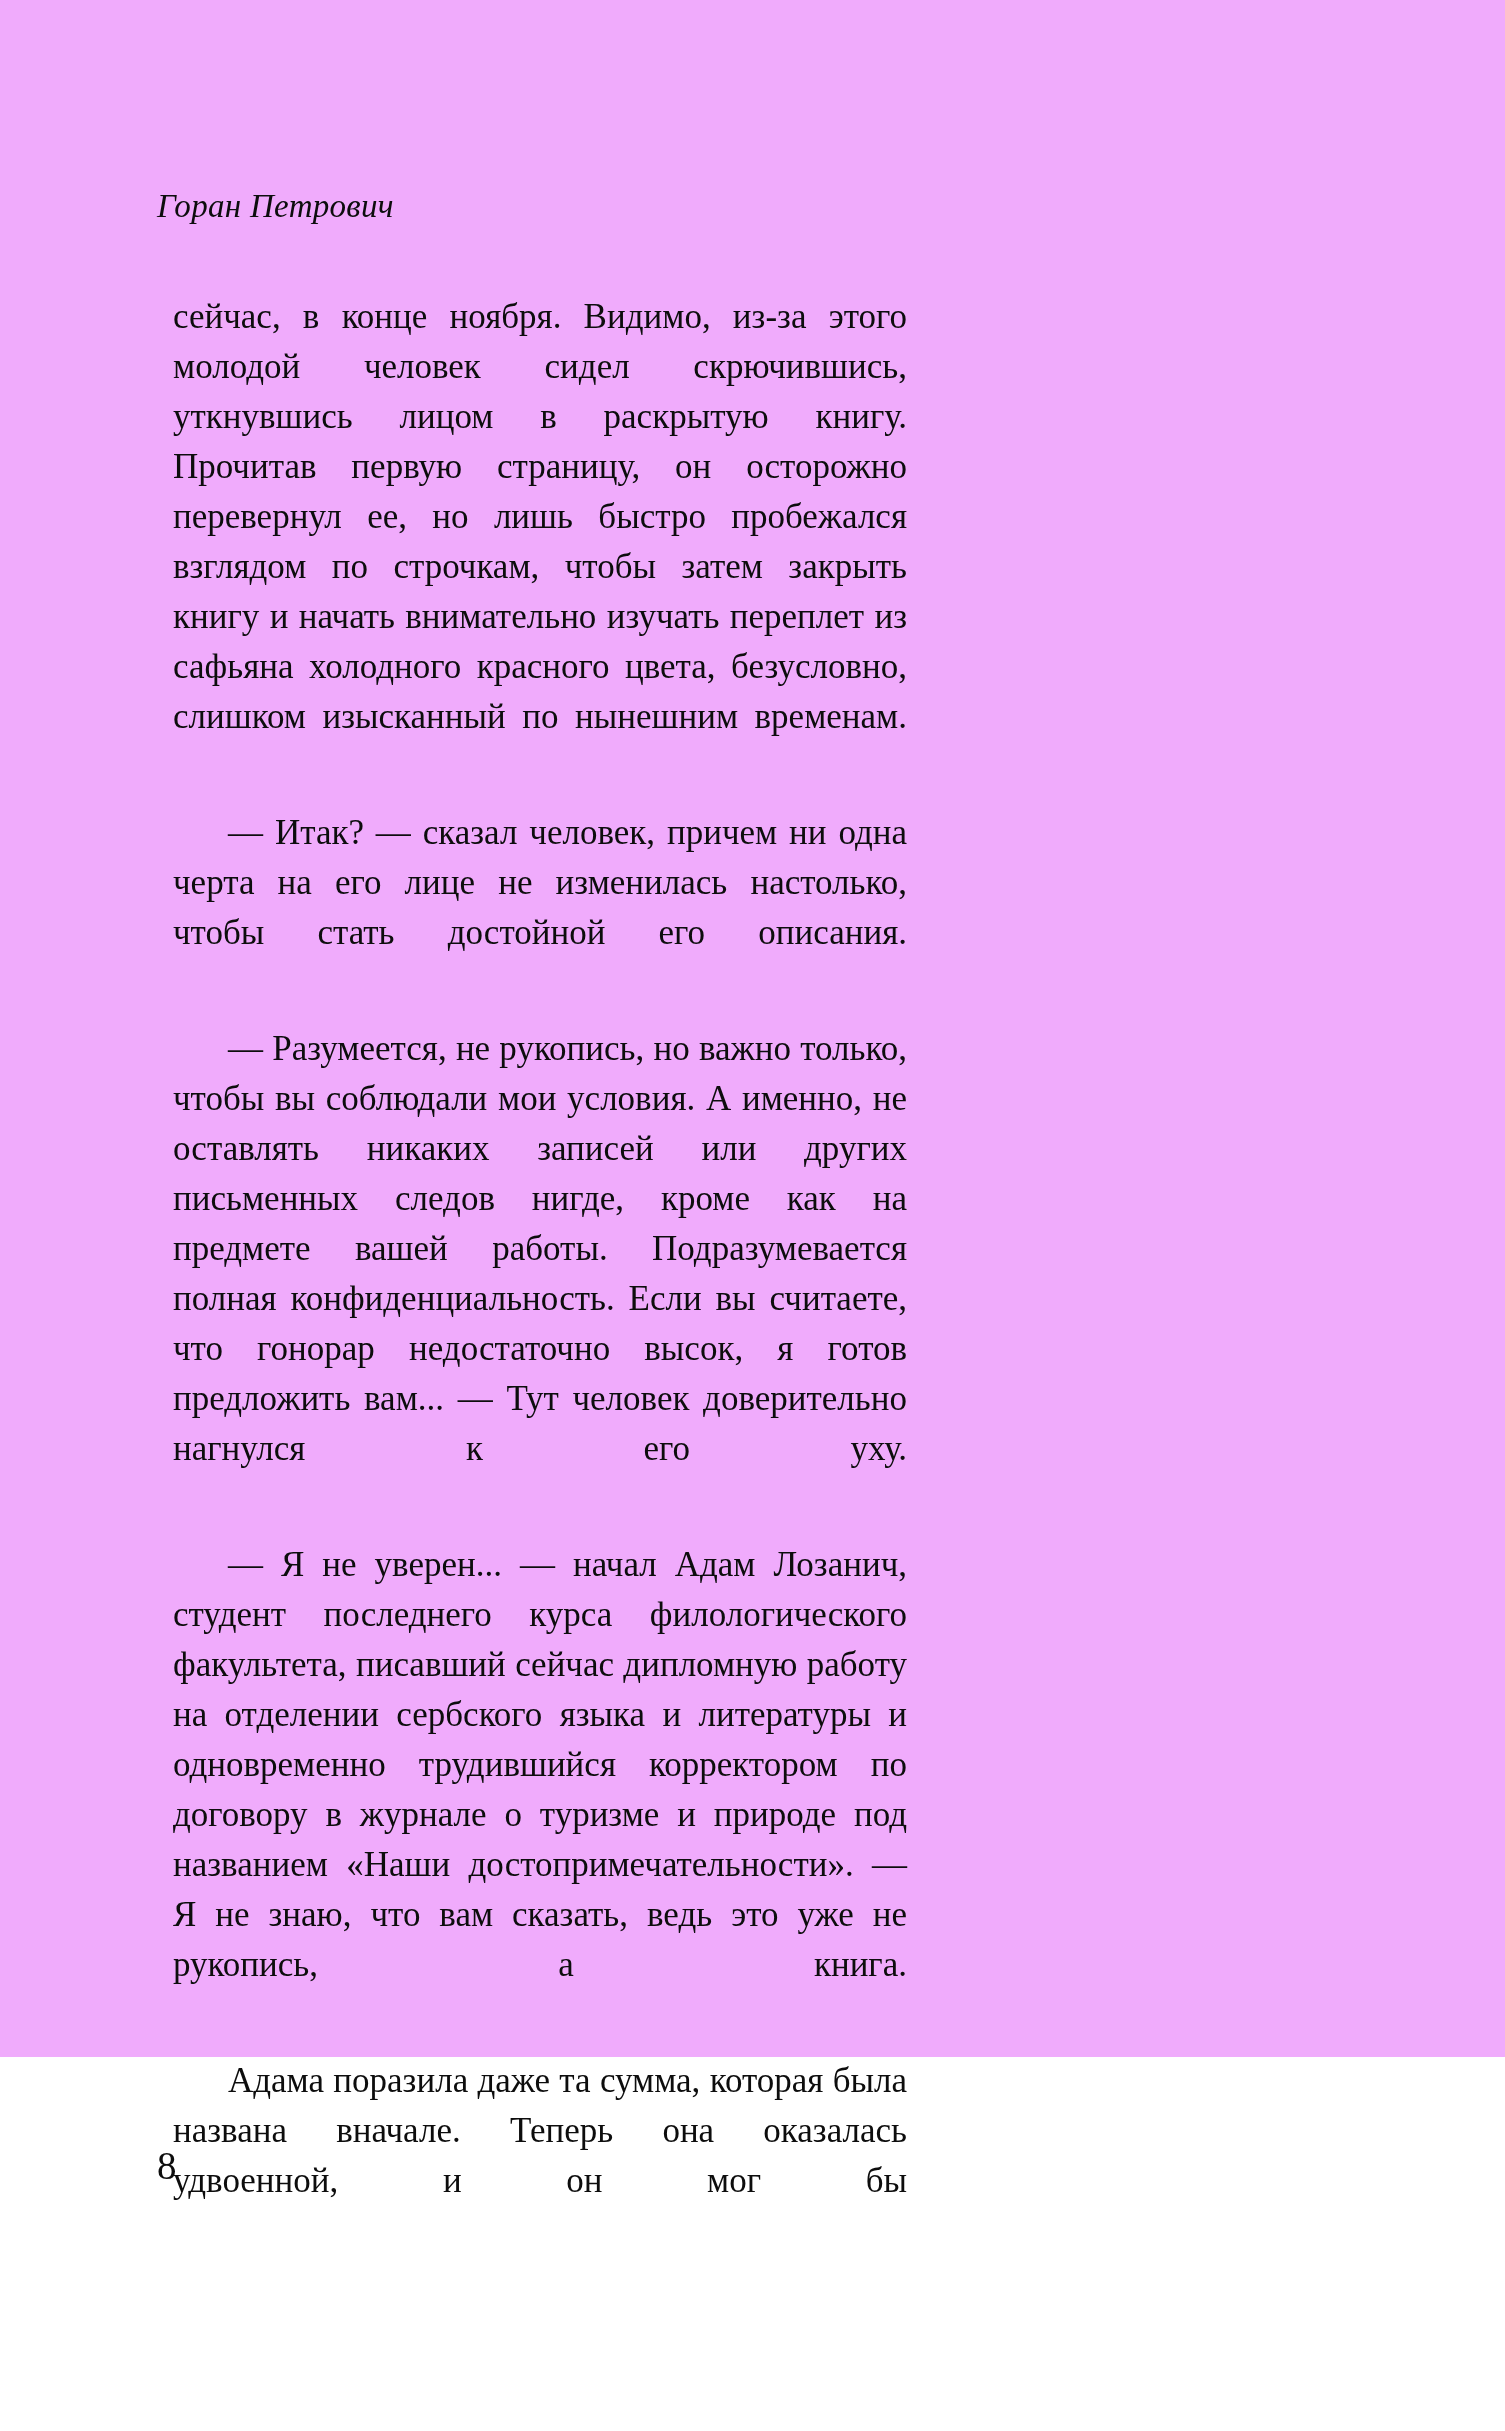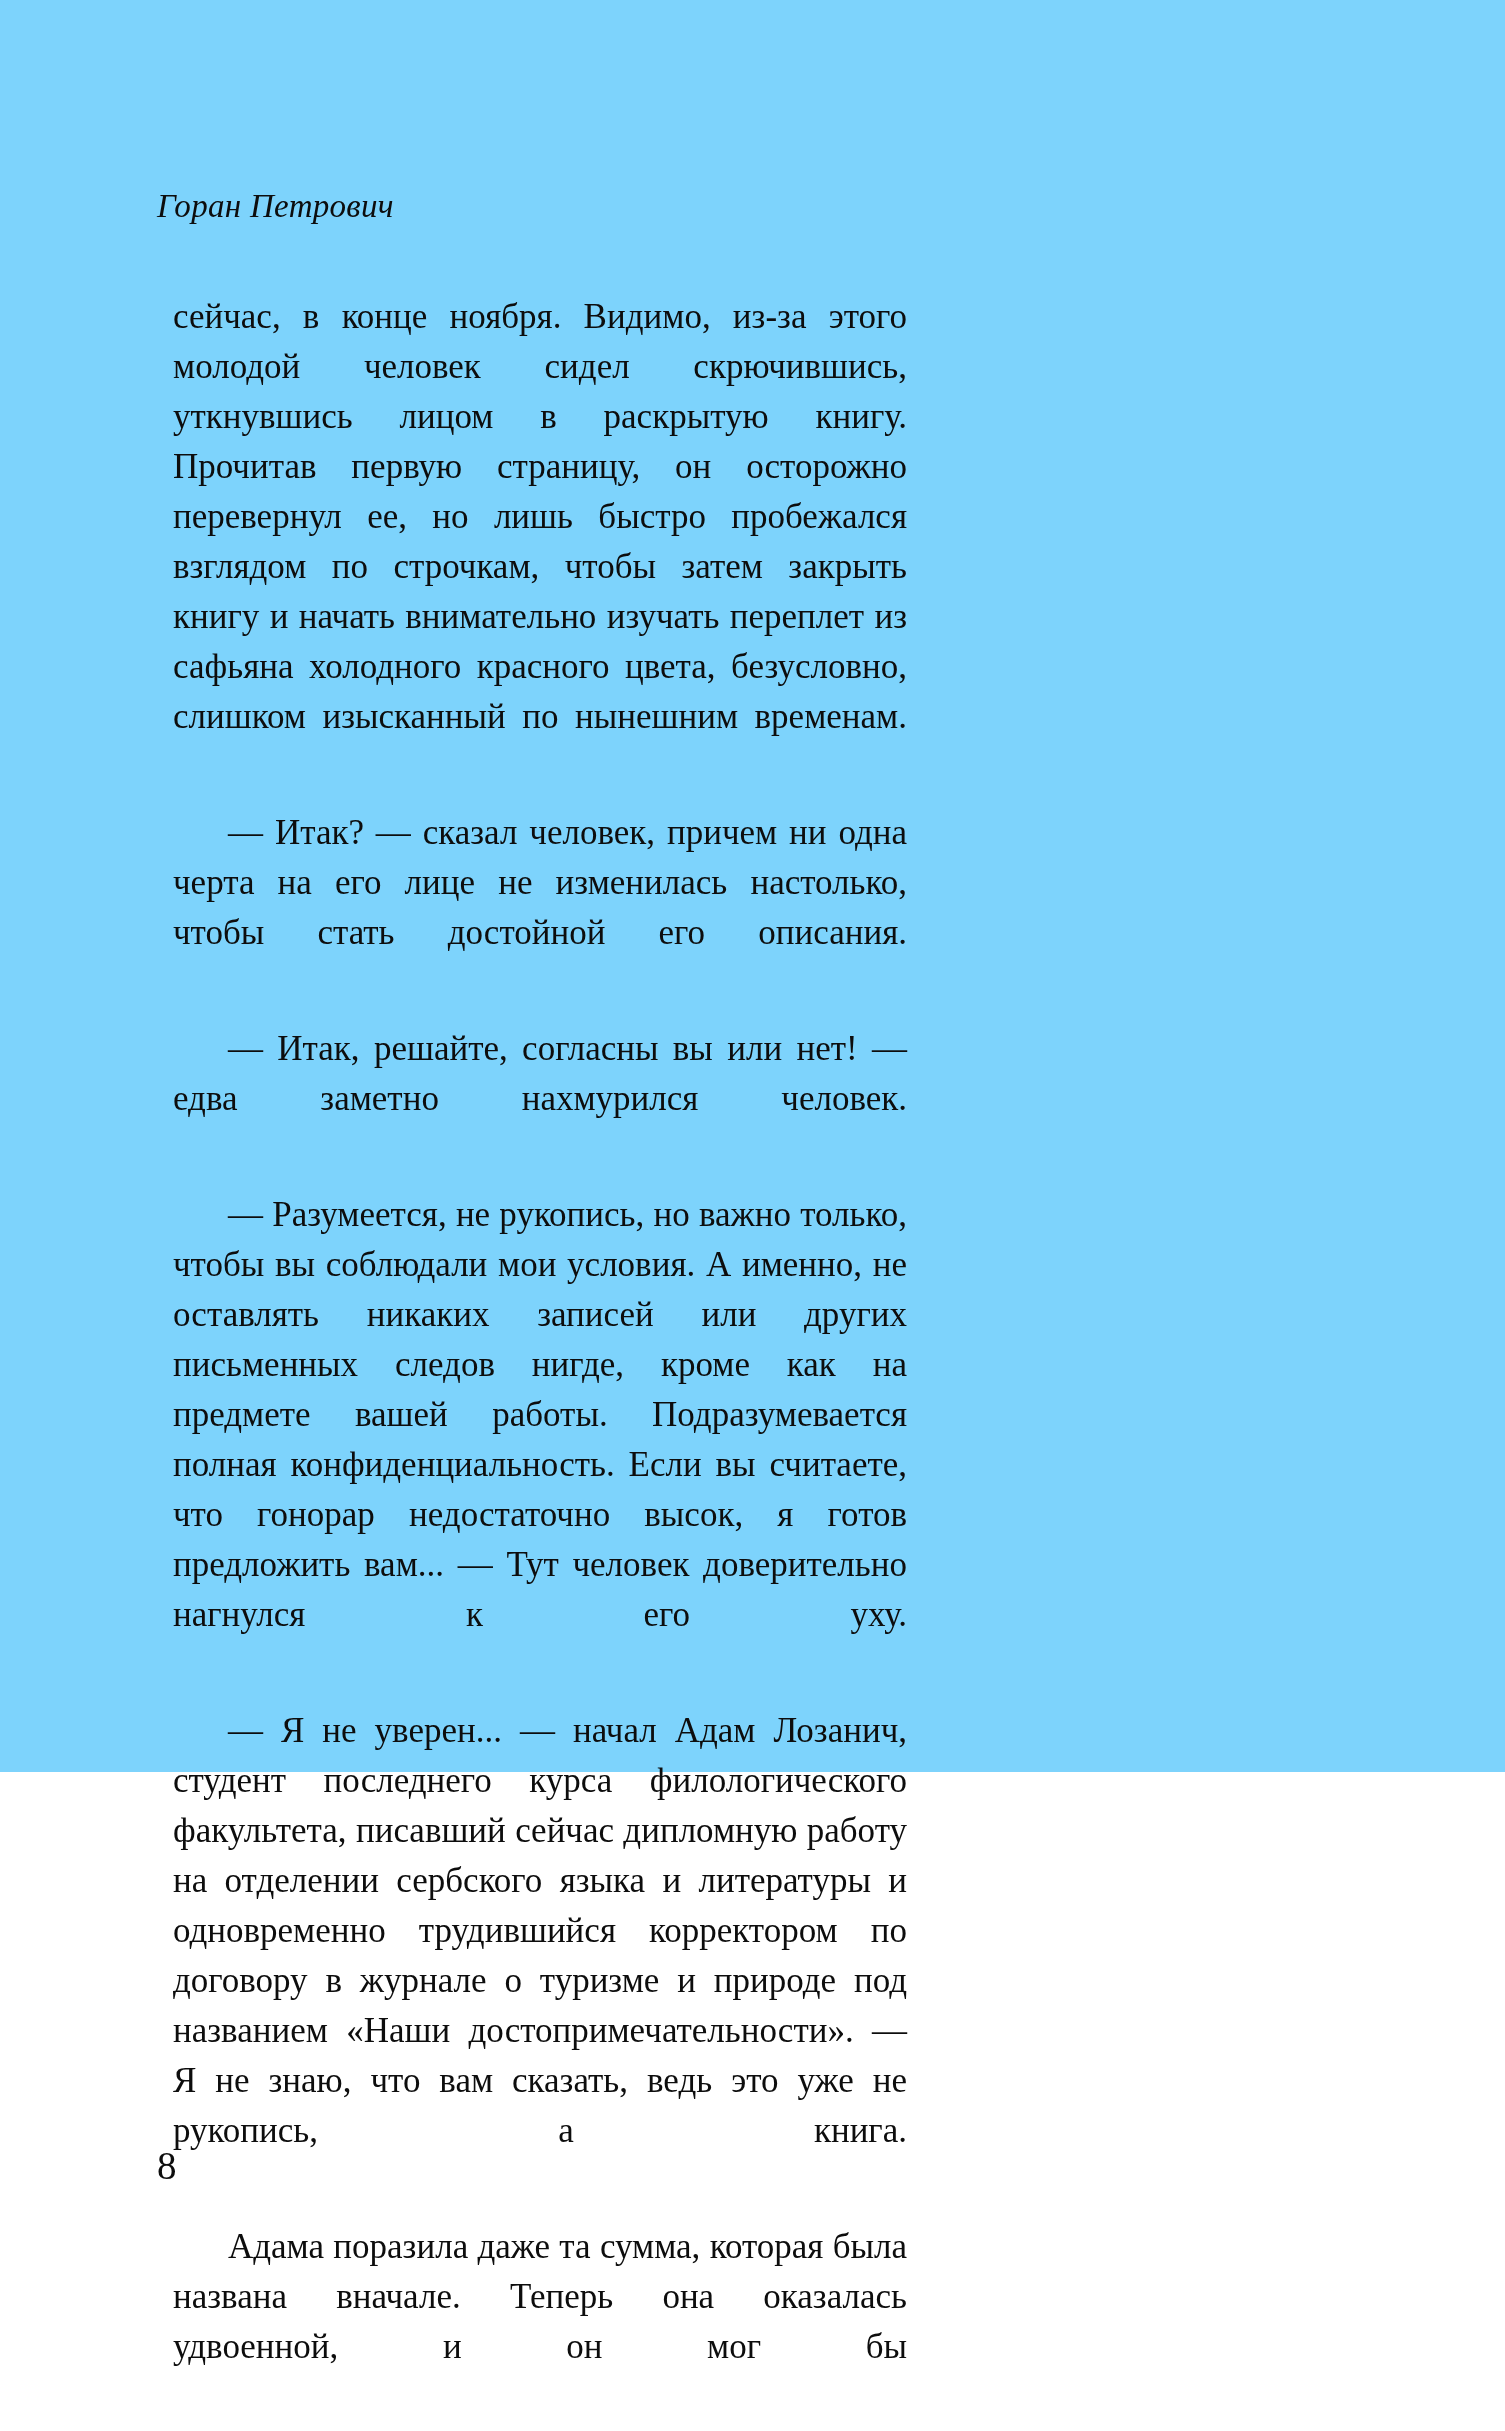--- a/index.html
+++ b/index.html
@@ -13,22 +13,22 @@
     position: relative;
     font-family: "Liberation Serif", "DejaVu Serif", serif;
     color: #111111;
     overflow: hidden;
   }
 
   .page {
     position: absolute;
     left: 0; top: 0;
     width: 1506px;
-    height: 1772px;
-    background: #7dd3fc;
+    height: 2057px;
+    background: #f0abfc;
   }
 
   
   .running-head {
     position: absolute;
     left: 157px;
     top: 188px;
     font-style: italic;
     font-size: 33px;
     letter-spacing: 0.3px;
@@ -81,21 +81,20 @@
 </head>
 <body>
 
 <div class="page">
 
   <div class="running-head">Горан Петрович</div>
 
   <div class="text-block">
     <p class="para first">сейчас, в конце ноября. Видимо, из-за этого молодой человек сидел скрючившись, уткнувшись лицом в раскрытую книгу. Прочитав первую страницу, он осторожно перевернул ее, но лишь быстро пробежался взглядом по строчкам, чтобы затем закрыть книгу и начать внимательно изучать переплет из сафьяна холодного красного цвета, безусловно, слишком изысканный по нынешним временам.</p>
     <p class="para dialogue">— Итак? — сказал человек, причем ни одна черта на его лице не изменилась настолько, чтобы стать достойной его описания.</p>
-    <p class="para dialogue">— Итак, решайте, согласны вы или нет! — едва заметно нахмурился человек.</p>
     <p class="para dialogue">— Разумеется, не рукопись, но важно только, чтобы вы соблюдали мои условия. А именно, не оставлять никаких записей или других письменных следов нигде, кроме как на предмете вашей работы. Подразумевается полная конфиденциальность. Если вы считаете, что гонорар недостаточно высок, я готов предложить вам... — Тут человек доверительно нагнулся к его уху.</p>
     <p class="para dialogue">— Я не уверен... — начал Адам Лозанич, студент последнего курса филологического факультета, писавший сейчас дипломную работу на отделении сербского языка и литературы и одновременно трудившийся корректором по договору в журнале о туризме и природе под названием «Наши достопримечательности». — Я не знаю, что вам сказать, ведь это уже не рукопись, а книга.</p>
     <p class="para indent">Адама поразила даже та сумма, которая была названа вначале. Теперь она оказалась удвоенной, и он мог бы</p>
   </div>
 
   <div class="folio">8</div>
 
 </div>
 
 

